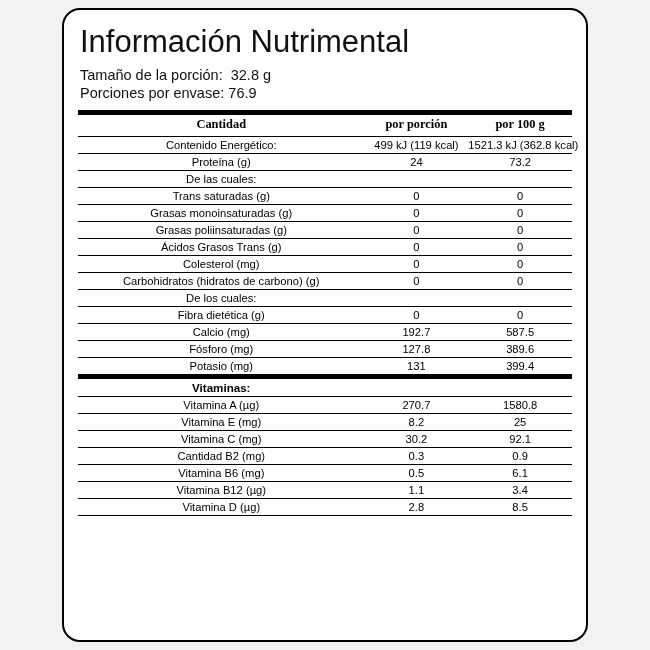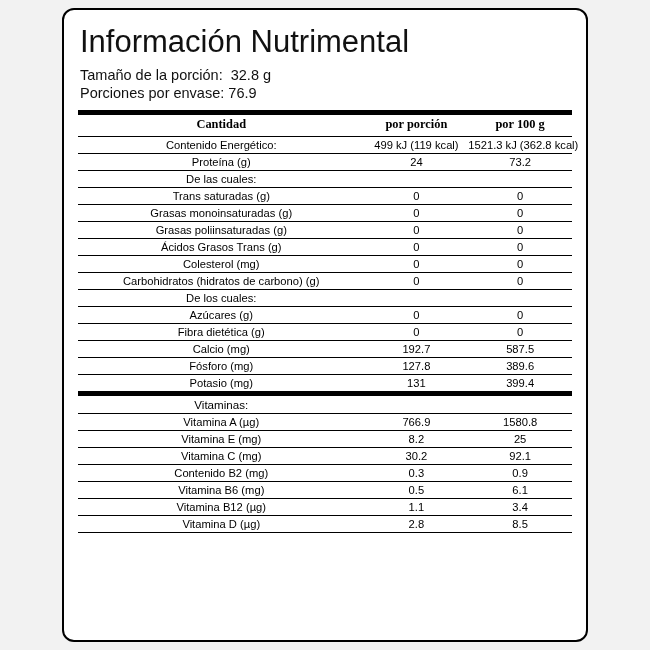--- a/index.html
+++ b/index.html
@@ -11,21 +11,21 @@
     font-family: "Liberation Sans", sans-serif;
   }
   #panel {
     position: absolute;
     left: 62px;
     top: 8px;
     width: 526px;
     height: 634px;
     background: #ffffff;
     border: 2px solid #000000;
-    border-radius: 12px;
+    border-radius: 18px;
     box-sizing: border-box;
     overflow: hidden;
   }
   .inner {
     padding: 12px 14px 0 14px;
   }
   .title {
     font-size: 31px;
     font-weight: normal;
     color: #111;
@@ -72,21 +72,21 @@
   }
   tr.row {
     border-bottom: 1px solid #000;
   }
   td.indent2 { padding-left: 40px; }
   tr.thickband {
     border-top: 5px solid #000;
     border-bottom: 1px solid #000;
   }
   tr.thickband td {
-    font-weight: normal;
+    font-weight: bold;
     font-size: 11.6px;
   }
   .nowrap { white-space: nowrap; }
   .small { font-size: 10.6px; }
 </style>
 </head>
 <body>
 
 <div id="panel">
   <div class="inner">
@@ -171,25 +171,20 @@
           <td>0</td>
           <td>0</td>
         </tr>
 
         <tr class="row">
           <td class="lbl">De los cuales:</td>
           <td></td>
           <td></td>
         </tr>
 
-        <tr class="row">
-          <td class="lbl indent2">Azúcares (g)</td>
-          <td>0</td>
-          <td>0</td>
-        </tr>
 
         <tr class="row">
           <td class="lbl indent2">Fibra dietética (g)</td>
           <td>0</td>
           <td>0</td>
         </tr>
 
 
         <tr class="row">
           <td class="lbl">Calcio (mg)</td>
@@ -210,38 +205,38 @@
         </tr>
 
         <tr class="thickband">
           <td class="lbl">Vitaminas:</td>
           <td></td>
           <td></td>
         </tr>
 
         <tr class="row">
           <td class="lbl">Vitamina A (µg)</td>
-          <td>766.9</td>
+          <td>270.7</td>
           <td>1580.8</td>
         </tr>
 
         <tr class="row">
           <td class="lbl">Vitamina E (mg)</td>
           <td>8.2</td>
           <td>25</td>
         </tr>
 
         <tr class="row">
           <td class="lbl">Vitamina C (mg)</td>
           <td>30.2</td>
           <td>92.1</td>
         </tr>
 
         <tr class="row">
-          <td class="lbl">Contenido B2 (mg)</td>
+          <td class="lbl">Cantidad B2 (mg)</td>
           <td>0.3</td>
           <td>0.9</td>
         </tr>
 
         <tr class="row">
           <td class="lbl">Vitamina B6 (mg)</td>
           <td>0.5</td>
           <td>6.1</td>
         </tr>
 

